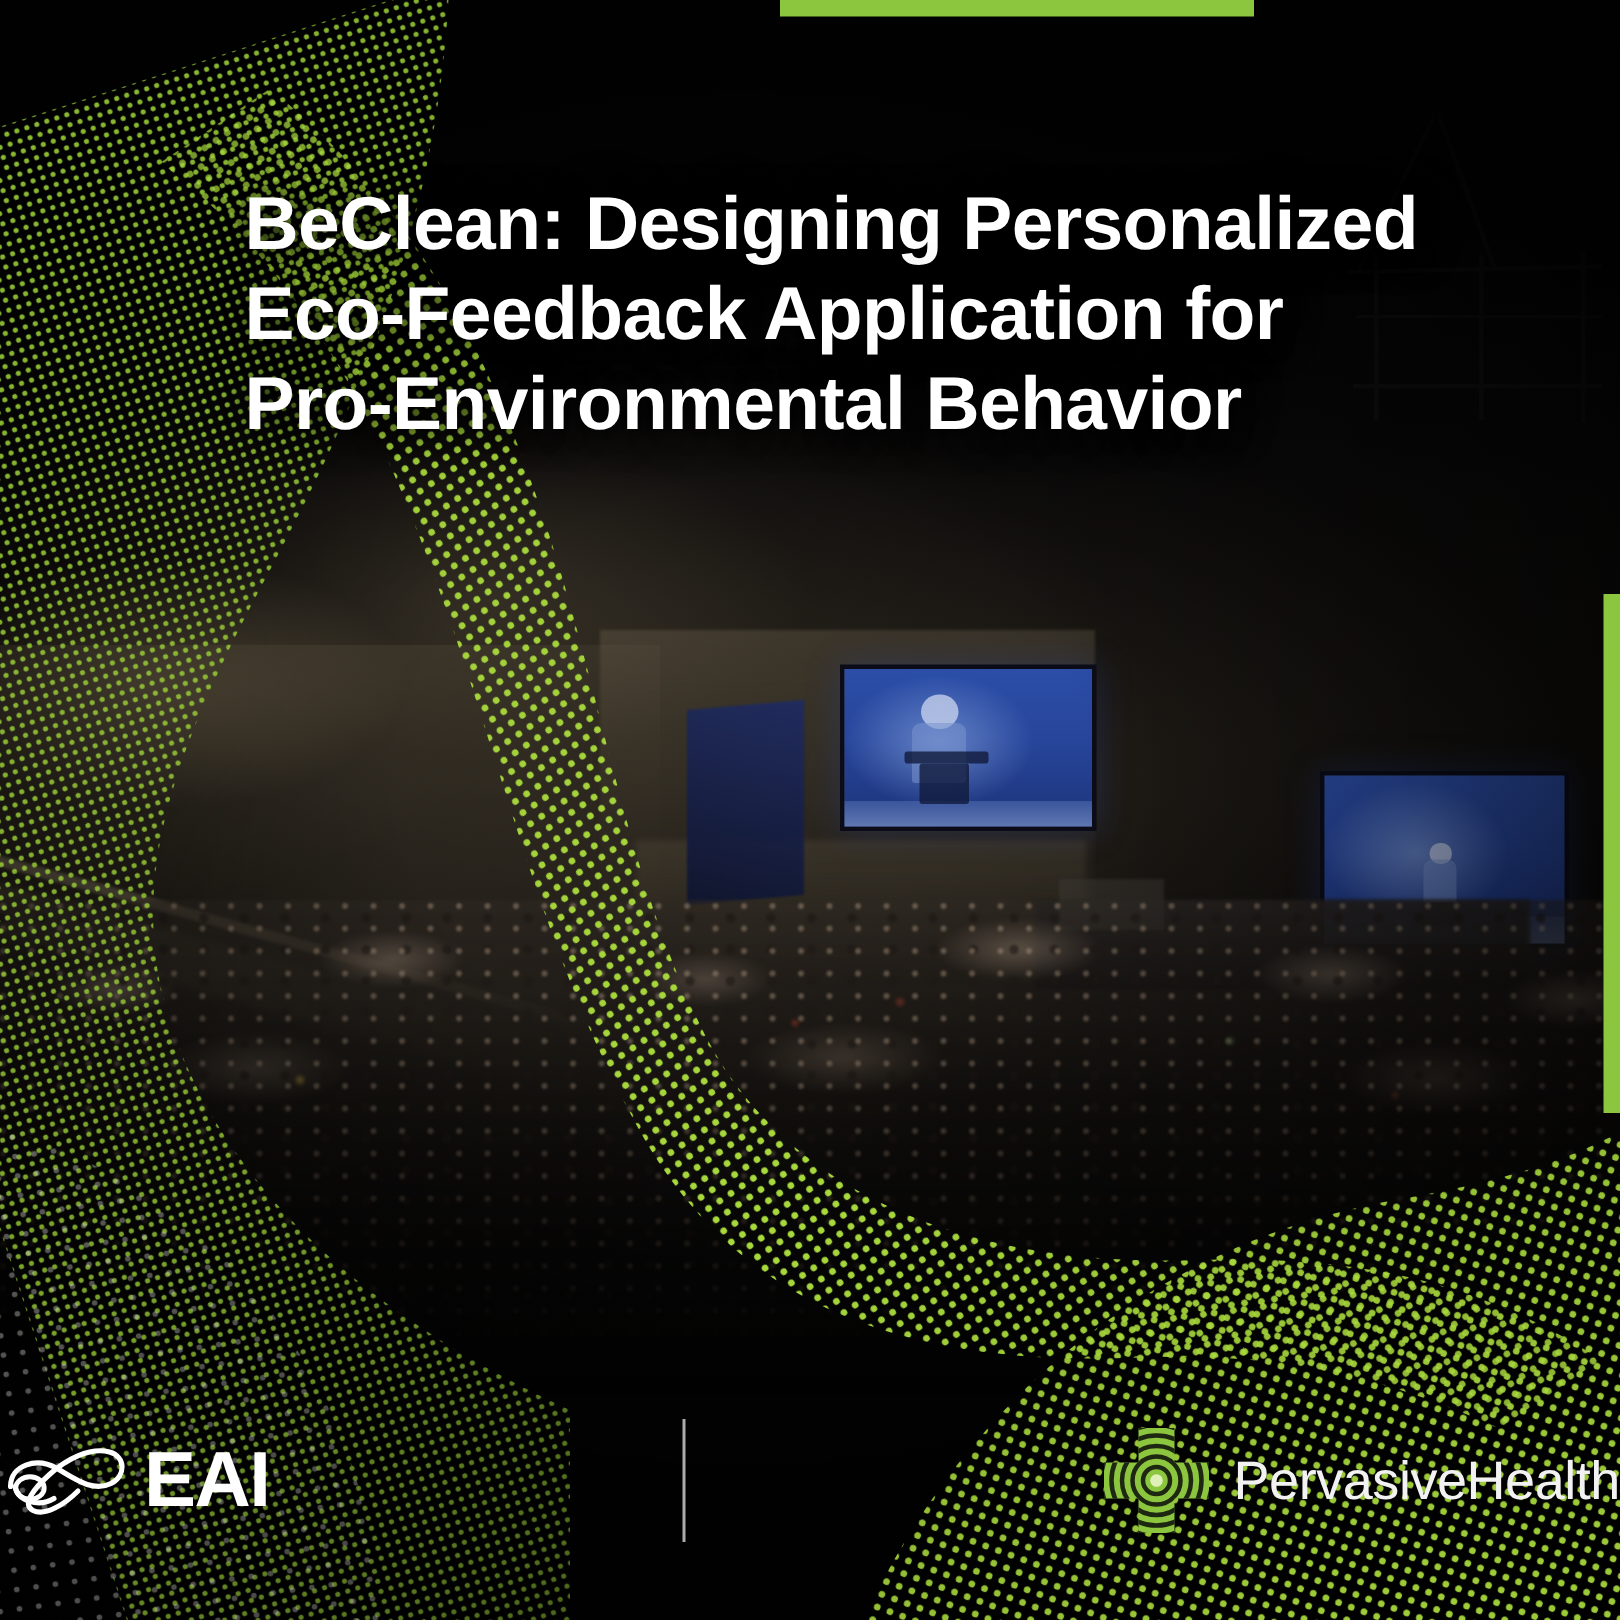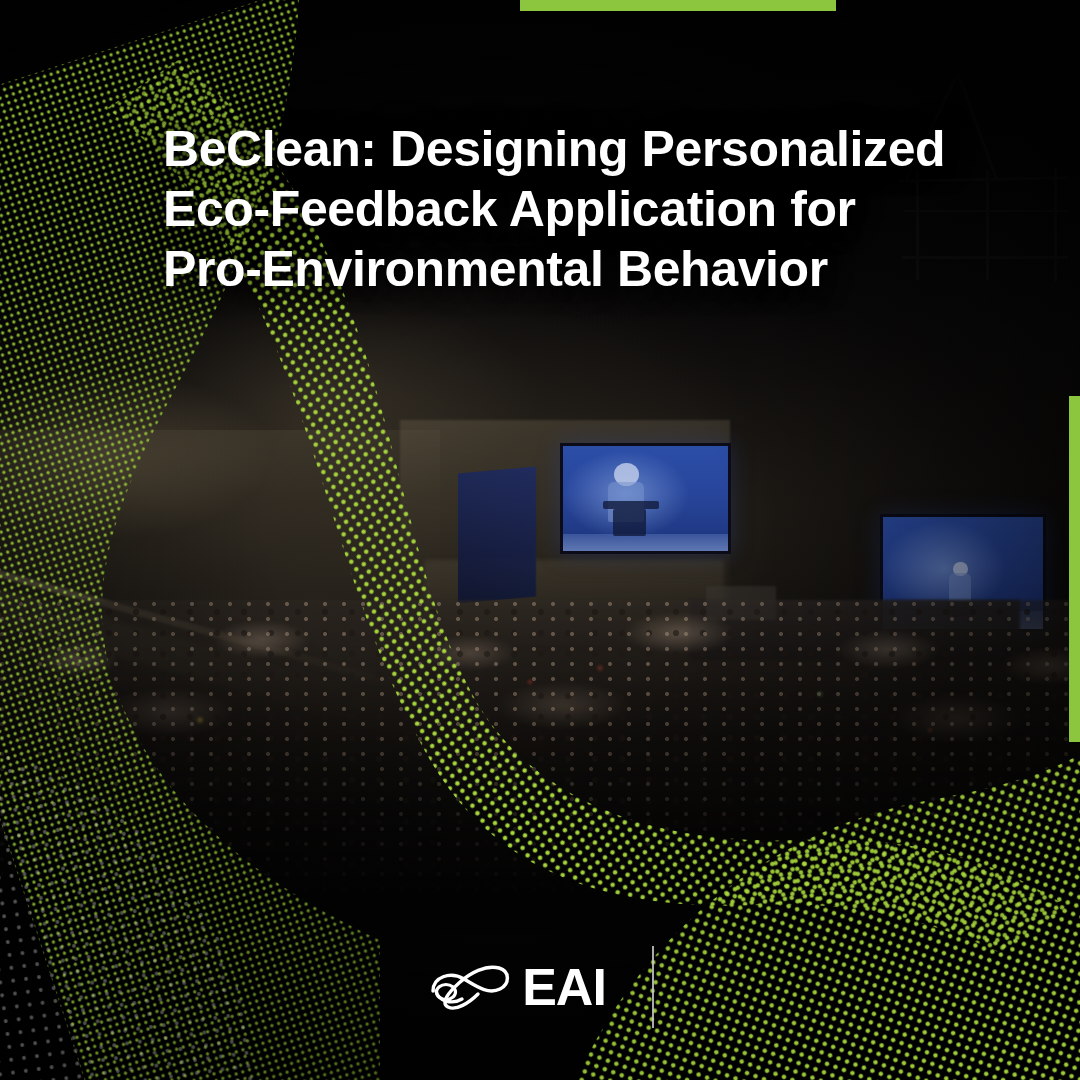--- a/index.html
+++ b/index.html
@@ -236,21 +236,21 @@
     text-shadow: 0 2px 14px rgba(0,0,0,.85), 0 0 28px rgba(0,0,0,.6);
   }
 
   
   .footer {
     position: absolute;
     left: 0; bottom: 52px;
     width: 1080px;
     display: flex;
     align-items: center;
-    justify-content: center;
+    justify-content: space-between;
     gap: 0;
   }
   .logo-eai {
     display: flex;
     flex-direction: column;
     align-items: center;
     padding-right: 46px;
   }
   .eai-row {
     display: flex;
@@ -477,16 +477,37 @@
             </g>
             <ellipse cx="20" cy="31" rx="9.5" ry="7.5" fill="none" stroke="#ffffff" stroke-width="3.2"></ellipse>
           </svg>
         </span>
         <span class="eai-word">EAI</span>
       </div>
     </div>
 
     <div class="divider"></div>
 
+    <div class="logo-ph">
+      <span class="ph-mark">
+        <svg viewBox="0 0 74 74" xmlns="http://www.w3.org/2000/svg" aria-hidden="true">
+          <defs>
+            <clipPath id="crossClip">
+              <path d="M25 2 H49 V25 H72 V49 H49 V72 H25 V49 H2 V25 H25 Z"></path>
+            </clipPath>
+          </defs>
+          <path d="M25 2 H49 V25 H72 V49 H49 V72 H25 V49 H2 V25 H25 Z" fill="#8CC63E"></path>
+          <g clip-path="url(#crossClip)" fill="none" stroke="#0b0b0b" stroke-width="3" opacity=".85">
+            <circle cx="37" cy="37" r="9"></circle>
+            <circle cx="37" cy="37" r="16"></circle>
+            <circle cx="37" cy="37" r="23"></circle>
+            <circle cx="37" cy="37" r="30"></circle>
+            <circle cx="37" cy="37" r="37"></circle>
+          </g>
+          <circle cx="37" cy="37" r="4.2" fill="#dff0b8" clip-path="url(#crossClip)"></circle>
+        </svg>
+      </span>
+      <span class="ph-word">PervasiveHealth</span>
+    </div>
 
   </div>
 
 </div>
 
 </body></html>

